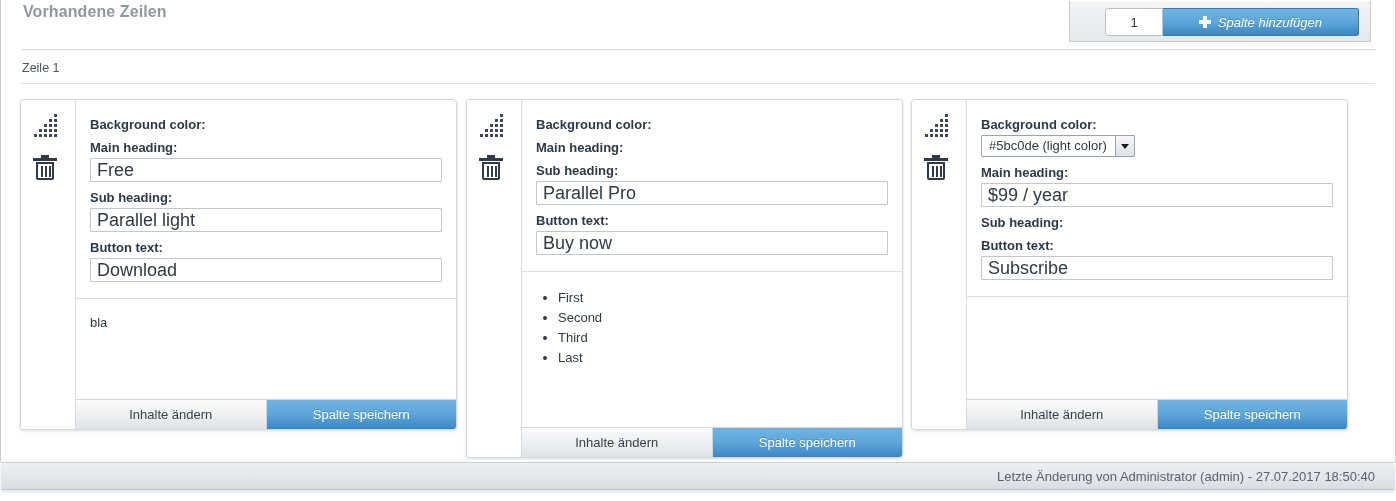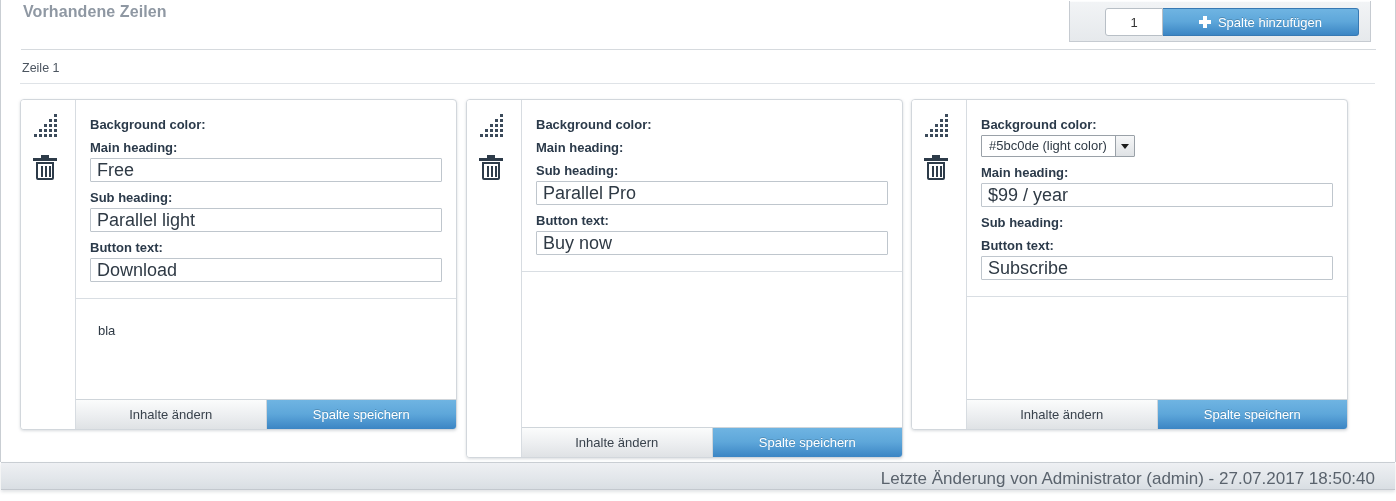--- a/index.html
+++ b/index.html
@@ -73,20 +73,21 @@
     border-left: none;
     border-radius: 0 3px 3px 0;
     color: #ffffff;
     font-size: 13px;
     font-family: "Liberation Sans", sans-serif;
     cursor: pointer;
     display: flex; align-items: center; justify-content: center;
     gap: 7px;
     text-shadow: 0 -1px 0 rgba(0,0,0,0.2);
     padding: 0;
+    font-style: italic;
   }
   .plus-icon {
     position: relative;
     display: inline-block;
     width: 12px; height: 12px;
     flex: 0 0 auto;
   }
   .plus-icon::before, .plus-icon::after {
     content: ""; position: absolute; background: #fff;
   }
@@ -216,21 +217,21 @@
   .card-body {
     padding: 16px 14px 8px 14px;
     font-size: 13px;
     color: #2f3a45;
   }
   .card-body ul {
     margin: 0; padding: 0 0 0 22px;
     list-style: disc;
   }
   .card-body ul li { line-height: 20px; }
-  .card-body p { margin: 8px; }
+  .card-body p { margin: 0; }
 
   .card-footer {
     position: absolute; left: 0; right: 0; bottom: 0;
     height: 30px;
     display: flex;
     border-top: 1px solid #cfd5da;
   }
   .btn-secondary {
     flex: 1 1 0;
     background: linear-gradient(to bottom, #fbfcfc 0%, #eceef0 55%, #dfe2e5 100%);
@@ -257,21 +258,21 @@
   
   #status-bar {
     position: absolute; left: 1px; top: 462px; width: 1394px; height: 28px;
     background: linear-gradient(to bottom, #eef0f3 0%, #e2e6ea 60%, #d9dee3 100%);
     border-top: 1px solid #c9ced3;
     border-bottom: 1px solid #c3c8ce;
     box-shadow: 0 2px 3px rgba(140,148,156,0.25);
   }
   #status-text {
     position: absolute; right: 20px; top: 6px;
-    font-size: 17px; color: #5a636d;
+    font-size: 13px; color: #5a636d;
     white-space: nowrap;
   }
 </style>
 </head>
 <body>
 
 <div id="page">
 
   <div class="frame-left-border"></div>
   <div class="frame-right-border"></div>
@@ -359,20 +360,28 @@
             <div class="body">
               <span></span>
               <span></span>
               <span></span>
             </div>
           </div>
         </div>
         <div class="card-main">
           <div class="fields"><div class="field-label">Background color:</div><div class="field-label spaced">Main heading:</div><div class="field-label spaced">Sub heading:</div><input class="text-input" type="text" value="Parallel Pro" style=""><div class="field-label spaced">Button text:</div><input class="text-input" type="text" value="Buy now" style=""></div>
           <div class="body-divider"></div>
+          <div class="card-body">
+            <ul>
+              <li>First</li>
+              <li>Second</li>
+              <li>Third</li>
+              <li>Last</li>
+            </ul>
+          </div>
           <div class="card-footer">
             <button class="btn-secondary">Inhalte ändern</button>
             <button class="btn-primary">Spalte speichern</button>
           </div>
         </div>
       </div>
       <div class="card" style="left: 911px; top: 99px; width: 437px; height: 331px;">
         <div class="card-gutter">
           <div class="drag-handle">
             <i style="left:0px;top:18px"></i>

